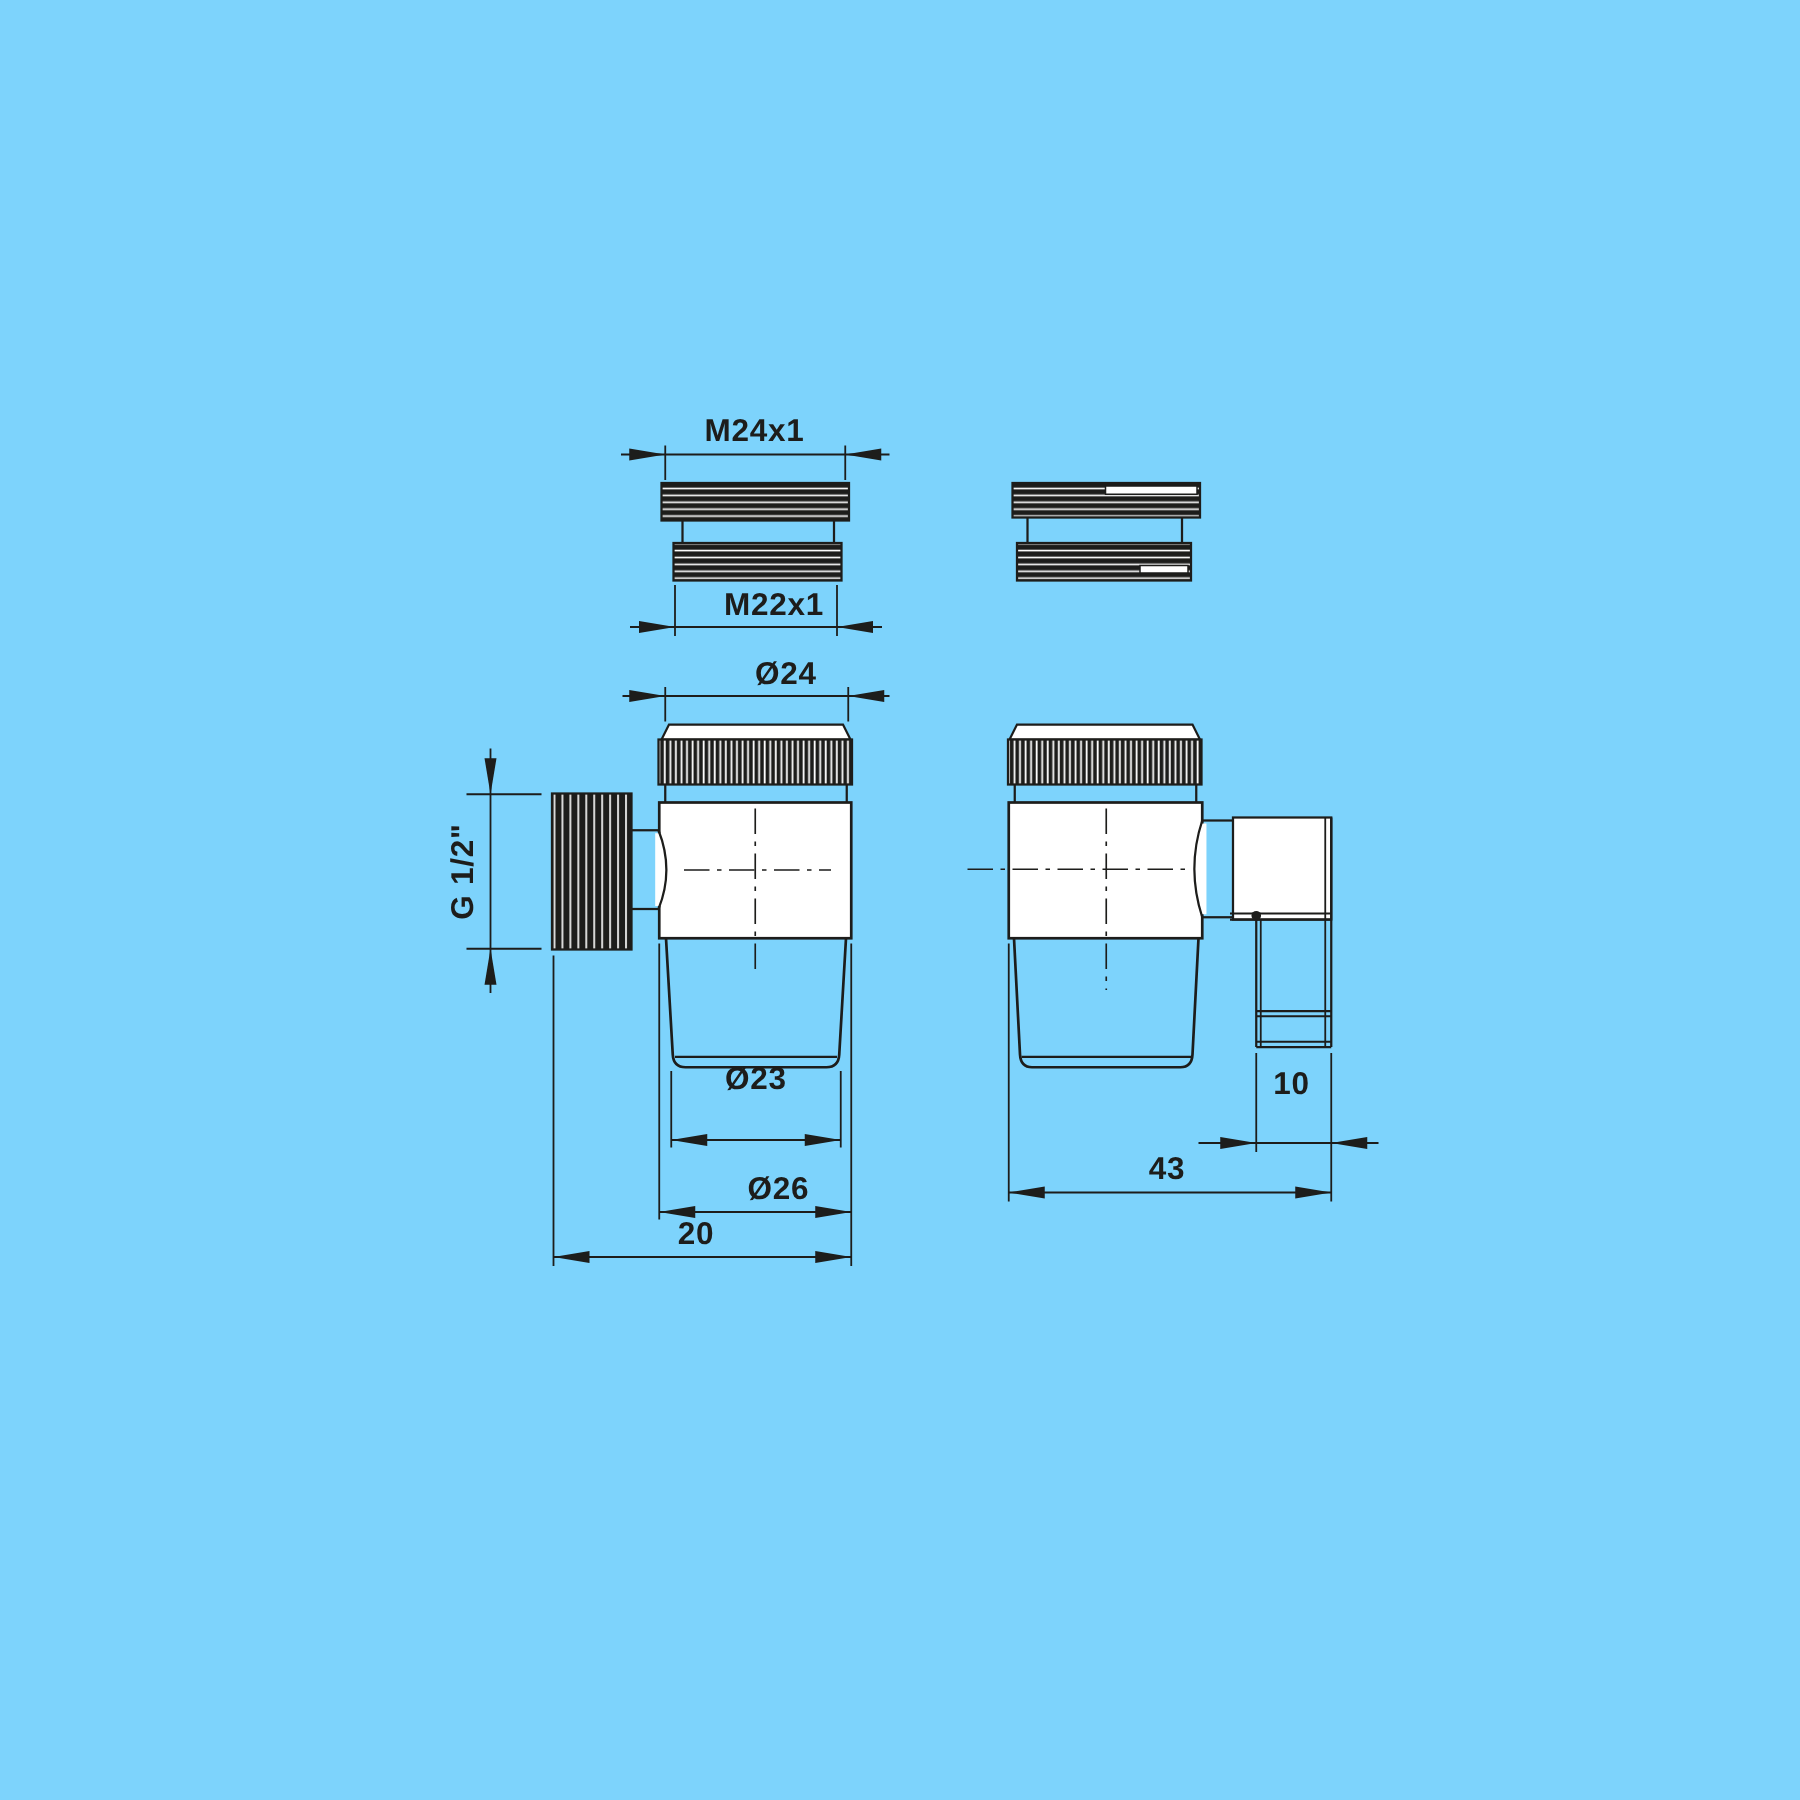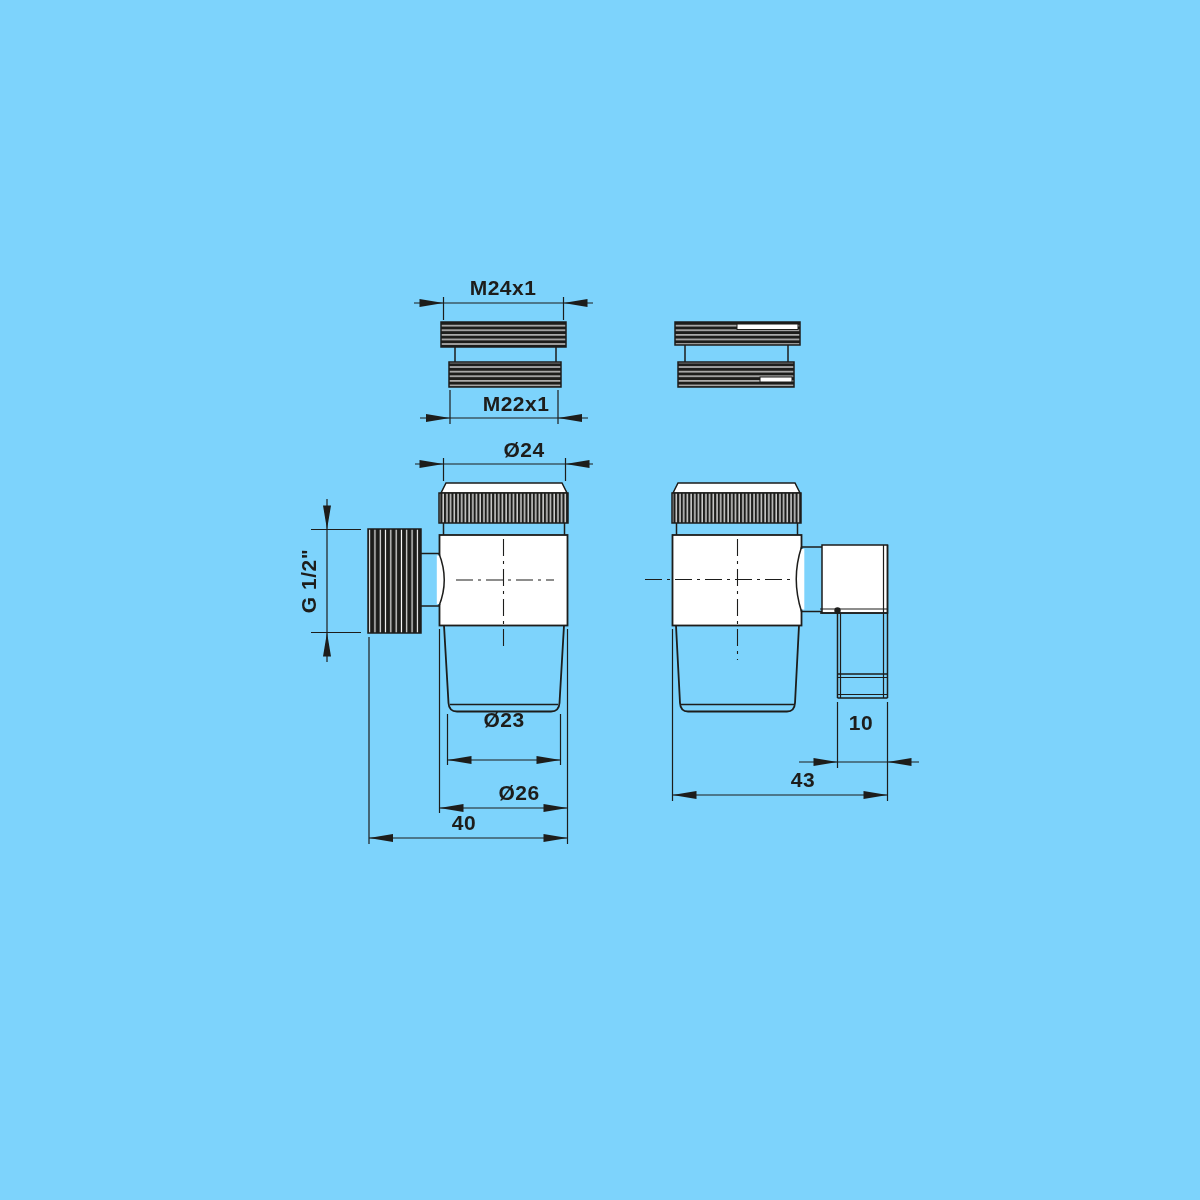--- a/index.html
+++ b/index.html
@@ -194,19 +194,19 @@
 <div class="dim-label" style="left:503px;top:404px;margin-left:13px;">M22x1</div>
 
 <div class="dim-label" style="left:524px;top:450px;">Ø24</div>
 
 <div class="dim-label rot" style="left:309px;top:581px;">G 1/2"</div>
 
 <div class="dim-label" style="left:504px;top:720px;">Ø23</div>
 
 <div class="dim-label" style="left:484px;top:793px;margin-left:35px;">Ø26</div>
 
-<div class="dim-label" style="left:464px;top:823px;">40</div>
-
-<div class="dim-label" style="left:803px;top:780px;">43</div>
+<div class="dim-label" style="left:464px;top:823px;">20</div>
+
+<div class="dim-label" style="left:778px;top:780px;">43</div>
 
 <div class="dim-label" style="left:861px;top:723px;">10</div>
 
 </div>
 
 </body></html>

